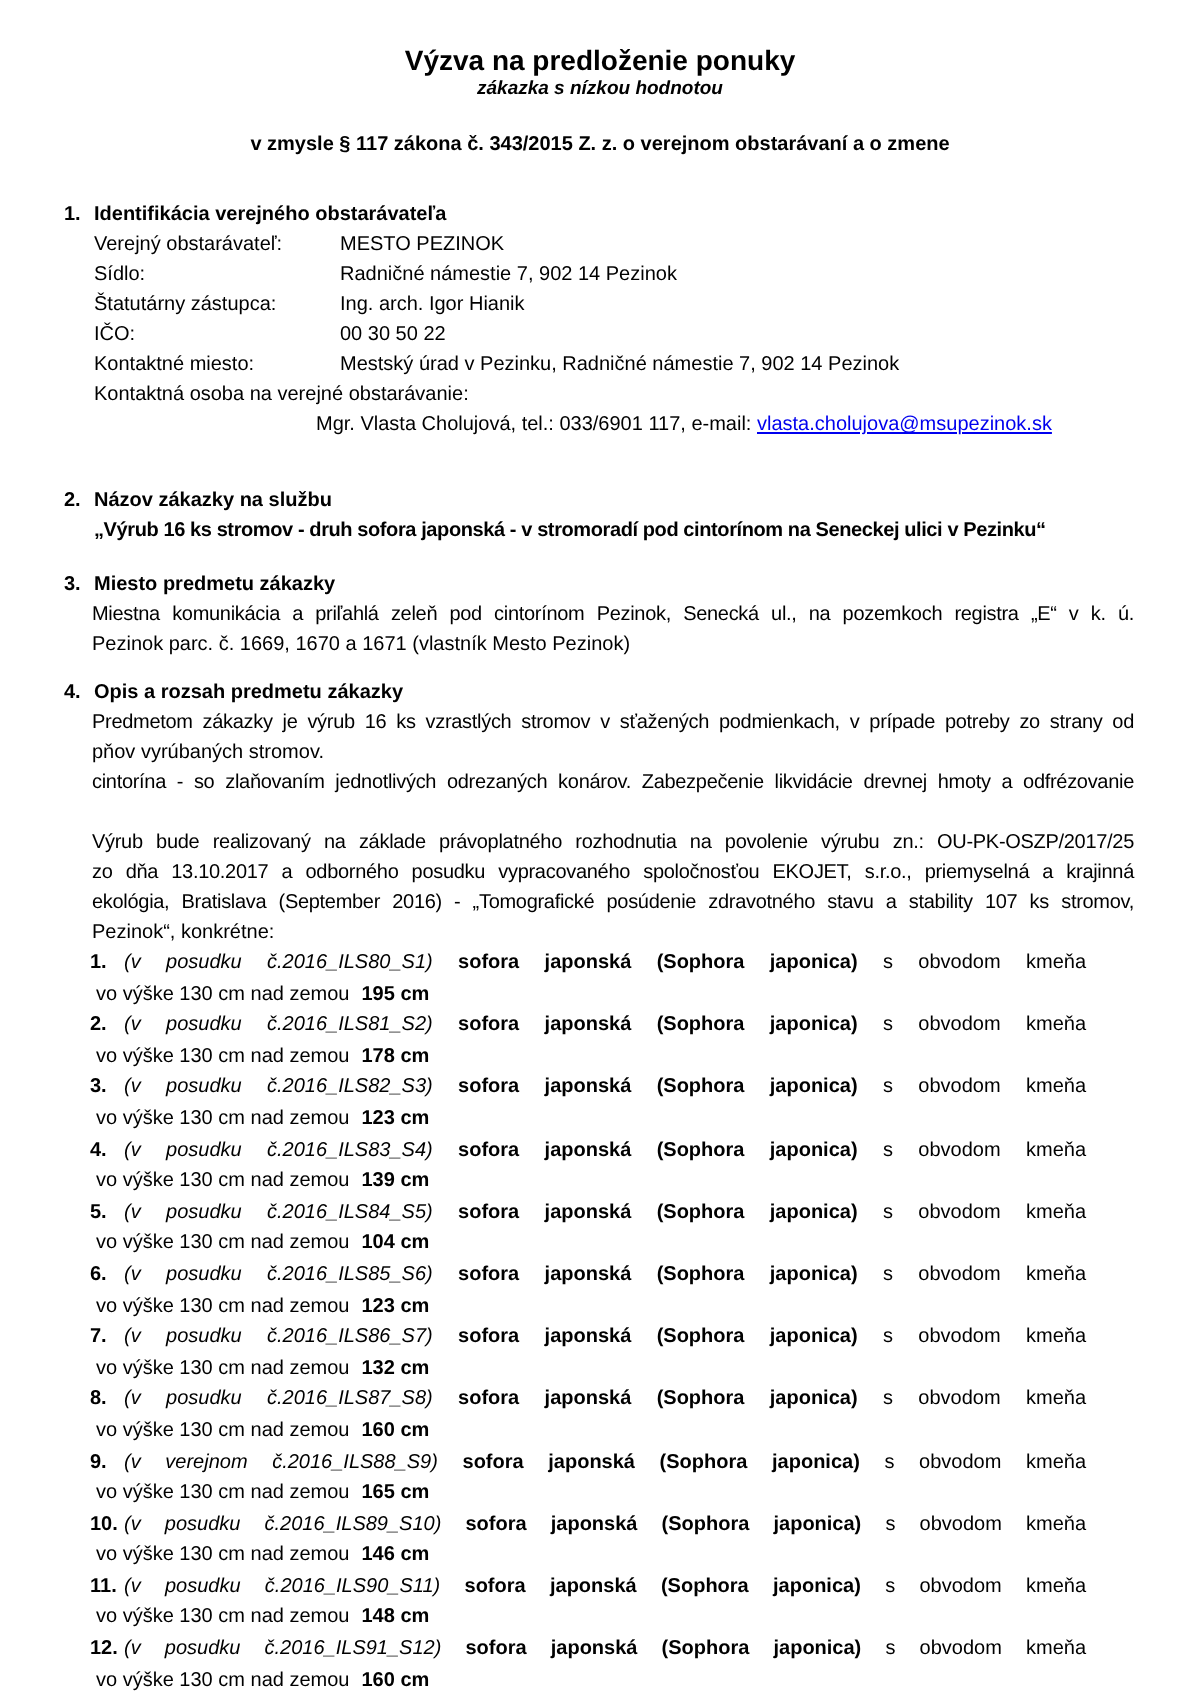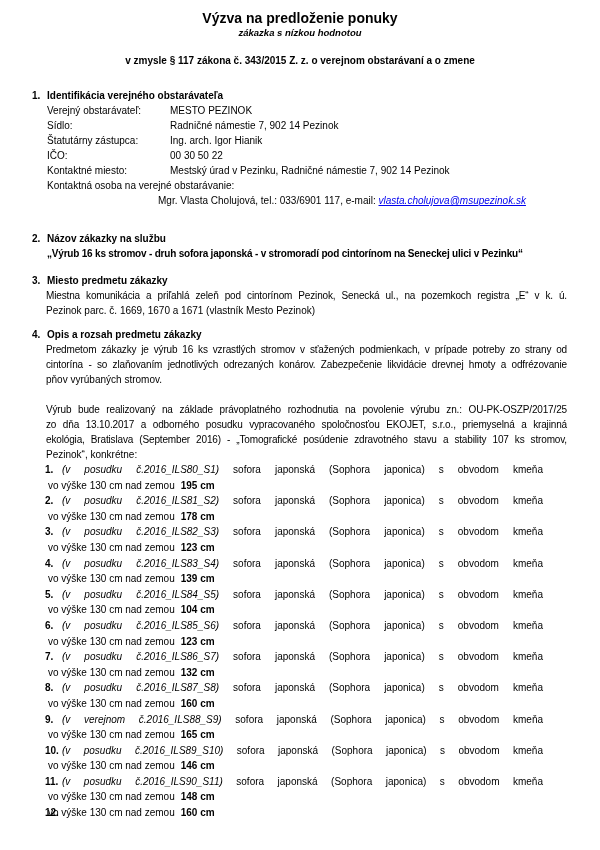--- a/index.html
+++ b/index.html
@@ -4,21 +4,21 @@
 <style>
   html, body { margin: 0; padding: 0; }
   body {
     width: 600px; height: 850px;
     background: #ffffff;
     color: #000000;
     font-family: "Liberation Sans", "DejaVu Sans", sans-serif;
     font-size: 10px;
     overflow: hidden;
   }
-  .page { position: relative; width: 600px; height: 846px; padding-top: 10px; box-sizing: border-box; }
+  .page { position: relative; width: 600px; height: 846px; padding-top: 22px; box-sizing: border-box; }
 
   
   .title { text-align: center; font-size: 14px; line-height: 16px; font-weight: bold; }
   .subtitle { text-align: center; font-size: 9.5px; line-height: 13px; font-weight: bold; font-style: italic; }
   .legal { margin-top: 15px; text-align: center; font-size: 10px; line-height: 14px; font-weight: bold; }
 
   
   .sec { position: relative; }
   .sec-h { position: relative; padding-left: 47px; font-weight: bold; font-size: 10px; line-height: 15px; }
   .sec-num { position: absolute; left: 32px; top: 0; }
@@ -26,38 +26,38 @@
   #sec2 { margin-top: 23px; }
   #sec3 { margin-top: 12px; }
   #sec4 { margin-top: 9px; }
 
   
   .id-rows { padding-left: 47px; line-height: 15px; }
   .id-row { display: flex; gap: 12px; }
   .id-label { width: 111px; flex: none; }
   .contact-label { padding-left: 47px; line-height: 15px; }
   .contact-value { padding-left: 158px; line-height: 15px; }
-  a.email { color: #0000EE; text-decoration: underline; cursor: pointer; font-style: italic; }
+  a.email { color: #0000EE; text-decoration: underline; cursor: pointer; }
 
   
   .quote { padding-left: 47px; font-weight: bold; line-height: 15px; white-space: nowrap; letter-spacing: -0.2px; }
 
   
   .para { margin-left: 46px; margin-right: 33px; line-height: 15px; }
   .para.gap-top { margin-top: 15px; }
   .pline { text-align: justify; text-align-last: justify; letter-spacing: -0.15px; }
   .pline.last { text-align: center; text-align-last: left; letter-spacing: normal; }
 
   
   .tree-list { line-height: 15.6px; }
   .tree-item { position: relative; }
   .t-num { position: absolute; left: 45px; top: 0; font-weight: bold; }
   .t-line1 { margin-left: 62px; margin-right: 57px; text-align: justify; text-align-last: justify; }
   .t-ref { font-style: italic; }
-  .t-species { font-weight: normal; }
+  .t-species { font-weight: bold; }
   .t-line2 { margin-left: 48px; }
   .t-girth { font-weight: bold; margin-left: 6px; }
 </style>
 </head>
 <body>
 
 <div class="page">
 
   <div class="title">Výzva na predloženie ponuky</div>
   <div class="subtitle">zákazka s nízkou hodnotou</div>
@@ -118,22 +118,22 @@
       </div>
   </div>
 
   <div class="sec" id="sec4">
     <div class="sec-h">
       <span class="sec-num">4.</span>
       <span>Opis a rozsah predmetu zákazky</span>
     </div>
     <div class="para">
         <div class="pline">Predmetom zákazky je výrub 16 ks vzrastlých stromov v sťažených podmienkach, v prípade potreby zo strany od</div>
+        <div class="pline last">pňov vyrúbaných stromov.</div>
         <div class="pline">cintorína - so zlaňovaním jednotlivých odrezaných konárov. Zabezpečenie likvidácie drevnej hmoty a odfrézovanie</div>
-        <div class="pline last">pňov vyrúbaných stromov.</div>
       </div>
     <div class="para gap-top">
         <div class="pline">Výrub bude realizovaný na základe právoplatného rozhodnutia na povolenie výrubu zn.: OU-PK-OSZP/2017/25</div>
         <div class="pline">zo dňa 13.10.2017 a odborného posudku vypracovaného spoločnosťou EKOJET, s.r.o., priemyselná a krajinná</div>
         <div class="pline">ekológia, Bratislava (September 2016) - „Tomografické posúdenie zdravotného stavu a stability 107 ks stromov,</div>
         <div class="pline last">Pezinok“, konkrétne:</div>
       </div>
     <div class="tree-list">
         <div class="tree-item">
           <span class="t-num">1.</span>
@@ -185,18 +185,19 @@
           <div class="t-line1"><span class="t-ref">(v posudku č.2016_ILS89_S10)</span> <span class="t-species">sofora japonská (Sophora japonica)</span> <span>s obvodom kmeňa</span></div>
           <div class="t-line2"><span>vo výške 130 cm nad zemou</span><span class="t-girth">146 cm</span></div>
         </div>
         <div class="tree-item">
           <span class="t-num">11.</span>
           <div class="t-line1"><span class="t-ref">(v posudku č.2016_ILS90_S11)</span> <span class="t-species">sofora japonská (Sophora japonica)</span> <span>s obvodom kmeňa</span></div>
           <div class="t-line2"><span>vo výške 130 cm nad zemou</span><span class="t-girth">148 cm</span></div>
         </div>
         <div class="tree-item">
           <span class="t-num">12.</span>
+          <div class="t-line1"><span class="t-ref">(v posudku č.2016_ILS91_S12)</span> <span class="t-species">sofora japonská (Sophora japonica)</span> <span>s obvodom kmeňa</span></div>
           <div class="t-line2"><span>vo výške 130 cm nad zemou</span><span class="t-girth">160 cm</span></div>
         </div>
       </div>
   </div>
 
 </div>
 
 </body></html>

